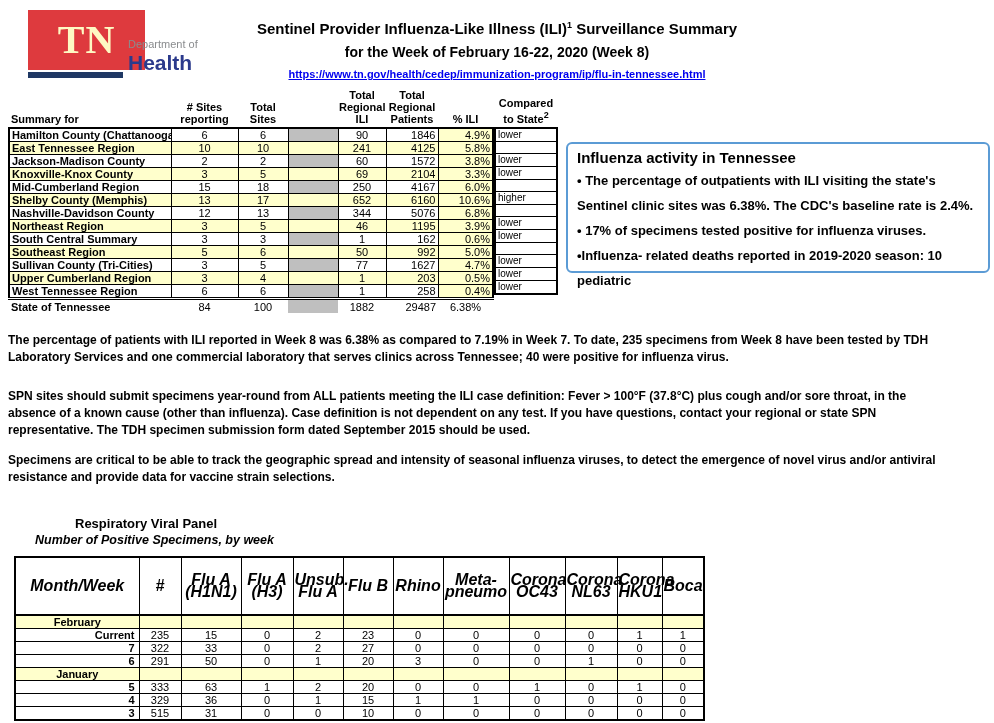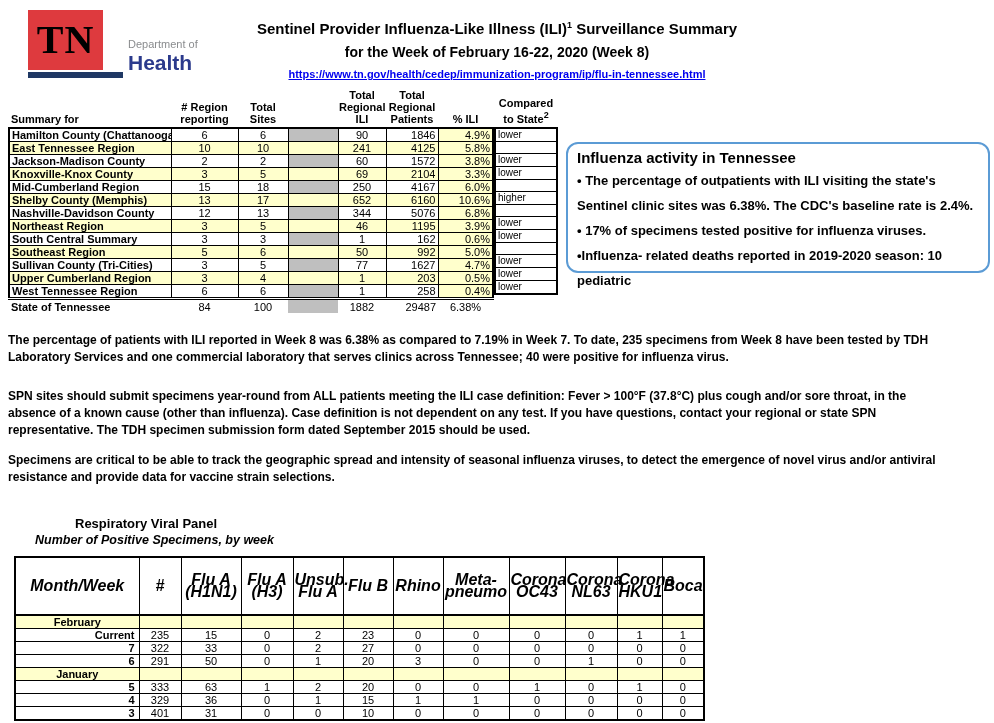--- a/index.html
+++ b/index.html
@@ -4,21 +4,21 @@
 <style>
   * { box-sizing: border-box; }
   html,body { margin:0; padding:0; background:#fff; }
   .page {
     position:relative; width:994px; height:723px; background:#fff; overflow:hidden;
     font-family:"Liberation Sans", sans-serif; color:#000;
   }
   
   .logo { position:absolute; left:28px; top:10px; }
   .logo-red {
-    width:75px; height:60px; background:var(--tn-red,#DE3A3E); color:#000000;
+    width:117px; height:60px; background:var(--tn-red,#DE3A3E); color:#fef9c3;
     font-family:"Liberation Serif", serif; font-weight:bold; font-size:40px;
     text-align:center; line-height:60px; letter-spacing:1px;
   }
   .logo-bar { width:95px; height:6px; background:var(--tn-navy,#1F3864); margin-top:2px; }
   .logo-text { position:absolute; left:100px; top:28px; width:120px; }
   .logo-dept { color:var(--dept-gray,#8A8C8E); font-size:11px; }
   .logo-health { color:var(--health-blue,#2B3A8C); font-size:21px; font-weight:bold; margin-top:1px; }
   
   .title-block { position:absolute; left:0; top:20px; width:994px; text-align:center; }
   .t1 { font-size:15px; font-weight:bold; }
@@ -59,21 +59,21 @@
   .cmp-table thead th { border:none; font-size:11px; font-weight:bold; vertical-align:bottom;
     height:40px; line-height:12px; text-align:center; padding:0 0 2px 0; }
   .cmp-table tbody td { border:1px solid #000; height:12px; font-size:10px; line-height:12px;
     padding:0 1px 0 2px; text-align:left; background:#fff; white-space:nowrap; }
   .cmp-table tbody tr:first-child td { border-top:2px solid #000; }
   .cmp-table tbody td { border-left:2px solid #000; border-right:2px solid #000; }
   .cmp-table tbody tr.last td { border-bottom:2px solid #000; }
   
   .act-box {
     position:absolute; left:566px; top:142px; width:424px; height:131px;
-    border:2px solid var(--box-border-blue,#5B9BD5); border-radius:12px;
+    border:2px solid var(--box-border-blue,#5B9BD5); border-radius:6px;
     padding:5px 9px 4px 9px; background:#fff;
   }
   .act-title { font-size:15px; font-weight:bold; margin-bottom:2px; }
   .act-bullet { font-size:13px; font-weight:bold; line-height:25px; }
   
   .para { position:absolute; left:8px; width:942px; font-size:12px; font-weight:bold; line-height:17px; }
   .p1 { top:332px; } .p2 { top:388px; } .p3 { top:452px; }
   
   .rvp-title { position:absolute; left:75px; top:516px; font-size:13px; font-weight:bold; }
   .rvp-sub { position:absolute; left:35px; top:533px; font-size:12.5px; font-weight:bold; font-style:italic; }
@@ -118,21 +118,21 @@
           <col style="width:67px">
           <col style="width:50px">
         <col style="width:50px">
           <col style="width:48px">
           <col style="width:52px">
           <col style="width:55px">
       </colgroup>
       <thead>
         <tr>
           <th class="sum">Summary for</th>
-          <th># Region reporting</th>
+          <th># Sites reporting</th>
           <th>Total Sites</th>
           <th></th>
           <th>Total Regional ILI</th>
           <th>Total Regional Patients</th>
           <th>% ILI</th>
         </tr>
       </thead>
       <tbody id="ili-body">
           <tr>
             <td class="nm">Hamilton County (Chattanooga)</td>
@@ -454,21 +454,21 @@
           <td class="ctr">15</td>
           <td class="ctr">1</td>
           <td class="ctr">1</td>
           <td class="ctr">0</td>
           <td class="ctr">0</td>
           <td class="ctr">0</td>
           <td class="ctr">0</td>
         </tr>
         <tr class="lastrow">
           <td class="dlab">3</td>
-          <td class="ctr">401</td>
+          <td class="ctr">515</td>
           <td class="ctr">31</td>
           <td class="ctr">0</td>
           <td class="ctr">0</td>
           <td class="ctr">10</td>
           <td class="ctr">0</td>
           <td class="ctr">0</td>
           <td class="ctr">0</td>
           <td class="ctr">0</td>
           <td class="ctr">0</td>
           <td class="ctr">0</td>

